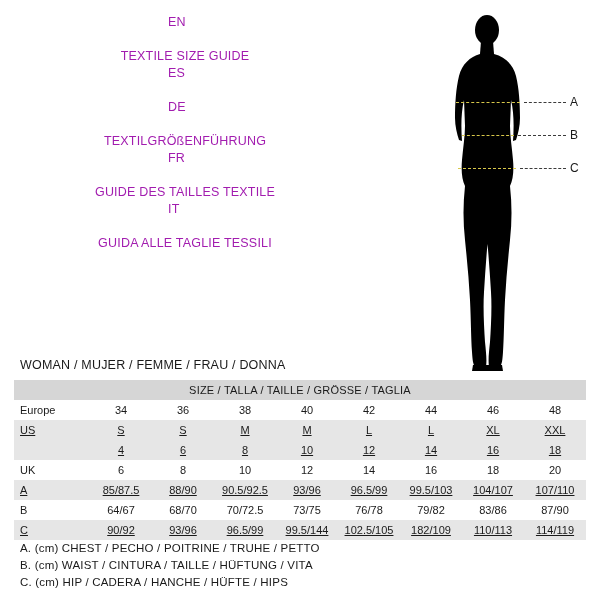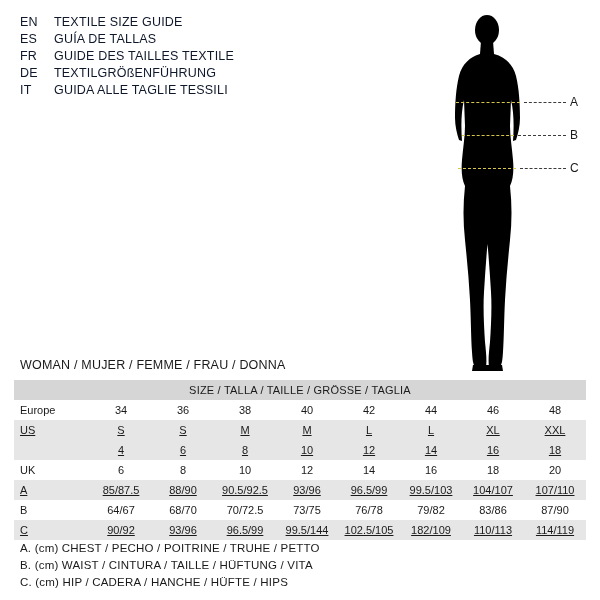--- a/index.html
+++ b/index.html
@@ -23,25 +23,26 @@
 
   
   .lang-block {
     position: absolute;
     top: 14px;
     left: 20px;
     width: 330px;
   }
   .lang-row {
     display: flex;
-    align-items: flex-end;
+    align-items: center;
     font-size: 12.5px;
     line-height: 17px;
     letter-spacing: 0.2px;
-    color: #0f172a;
+    color: #a21caf;
+    flex-direction: column;
   }
   .lang-code {
     width: 34px;
     flex: 0 0 34px;
     font-size: 12.5px;
   }
   .lang-text {
     flex: 1 1 auto;
     white-space: nowrap;
   }
@@ -148,29 +149,28 @@
 
 <div class="page">
 
   <div class="lang-block">
     <div class="lang-row">
       <span class="lang-code">EN</span>
       <span class="lang-text">TEXTILE SIZE GUIDE</span>
     </div>
     <div class="lang-row">
       <span class="lang-code">ES</span>
-      <span class="lang-text">GUÍA DE TALLAS</span>
+    </div>
+    <div class="lang-row">
+      <span class="lang-code">DE</span>
+      <span class="lang-text">TEXTILGRÖßENFÜHRUNG</span>
     </div>
     <div class="lang-row">
       <span class="lang-code">FR</span>
       <span class="lang-text">GUIDE DES TAILLES TEXTILE</span>
-    </div>
-    <div class="lang-row">
-      <span class="lang-code">DE</span>
-      <span class="lang-text">TEXTILGRÖßENFÜHRUNG</span>
     </div>
     <div class="lang-row">
       <span class="lang-code">IT</span>
       <span class="lang-text">GUIDA ALLE TAGLIE TESSILI</span>
     </div>
   </div>
 
   <div class="figure-wrap">
     <svg class="figure-svg" width="180" height="368" viewBox="0 0 180 368">
       <g fill="#000000">

